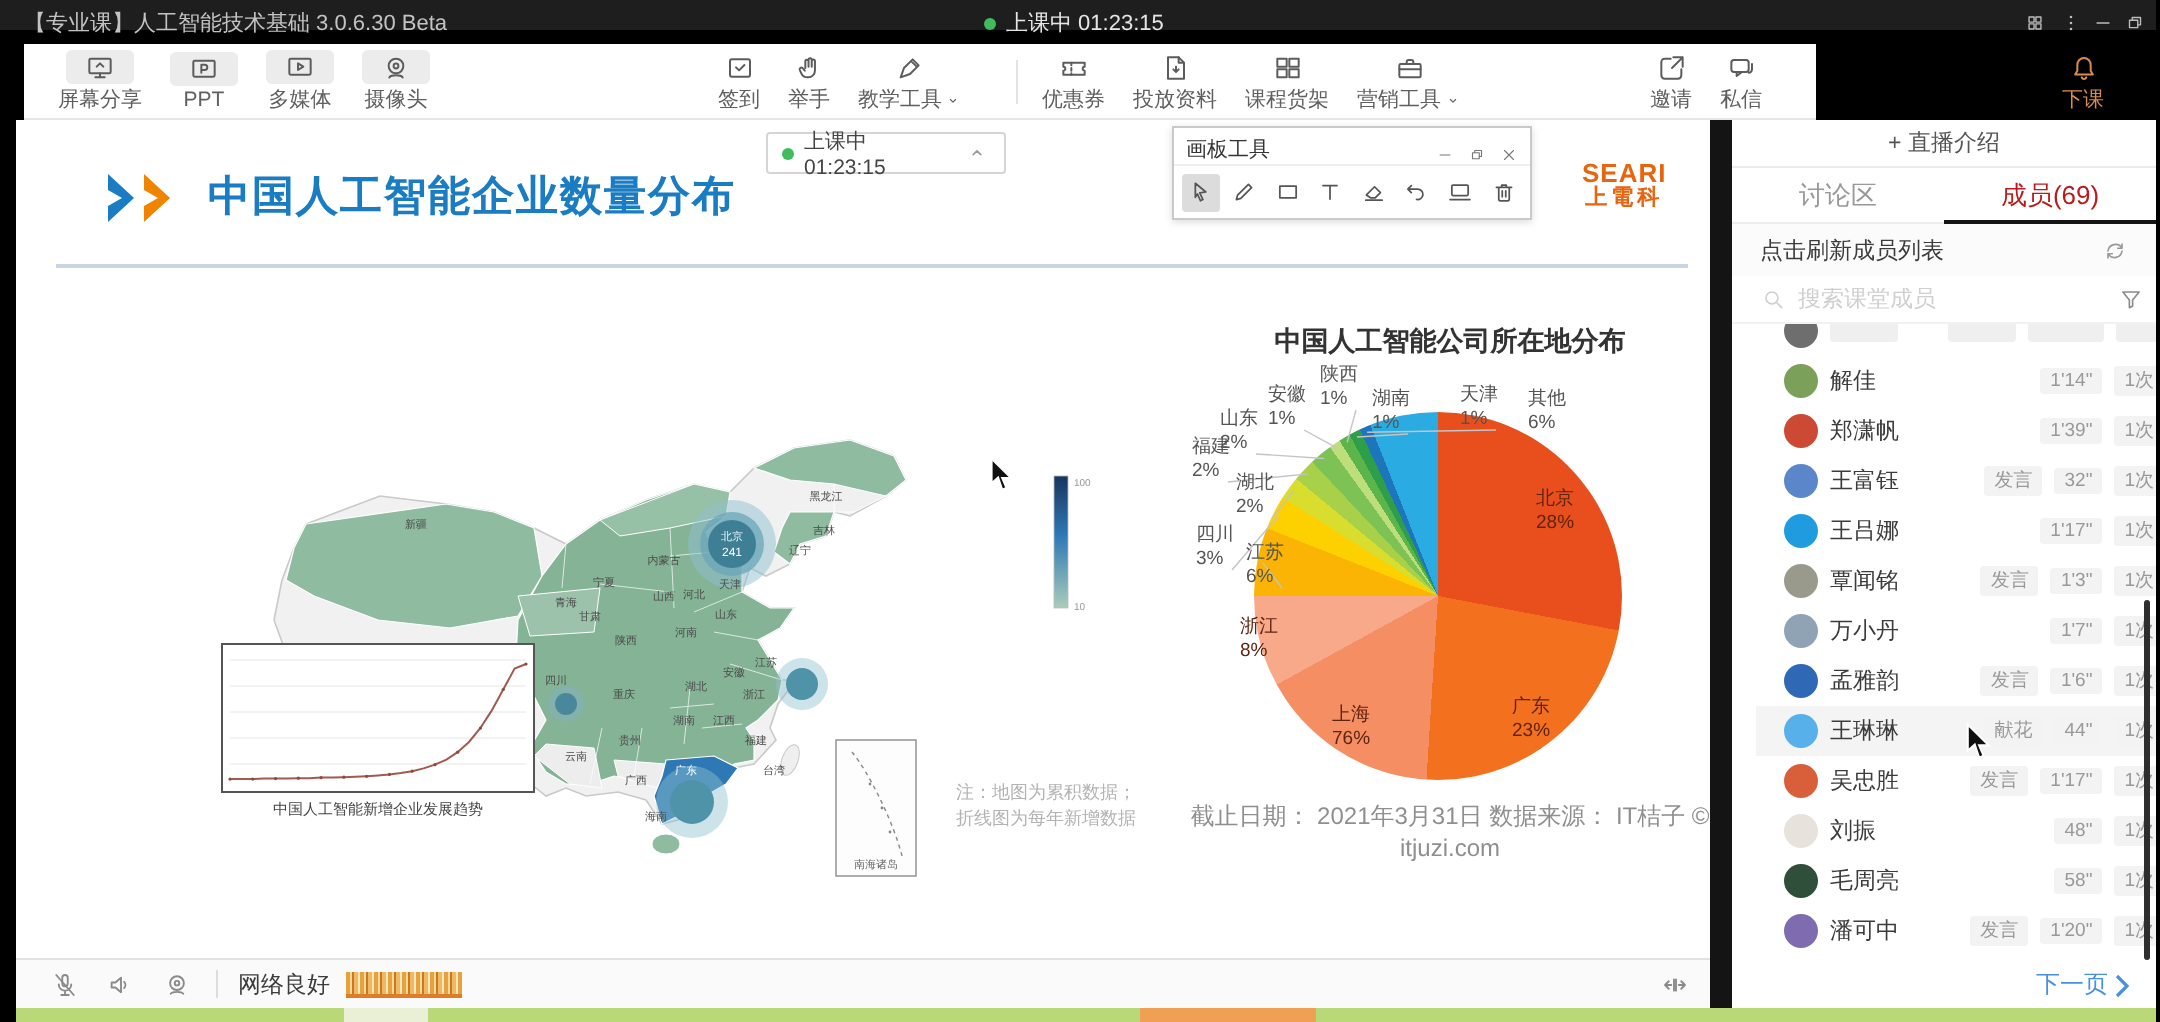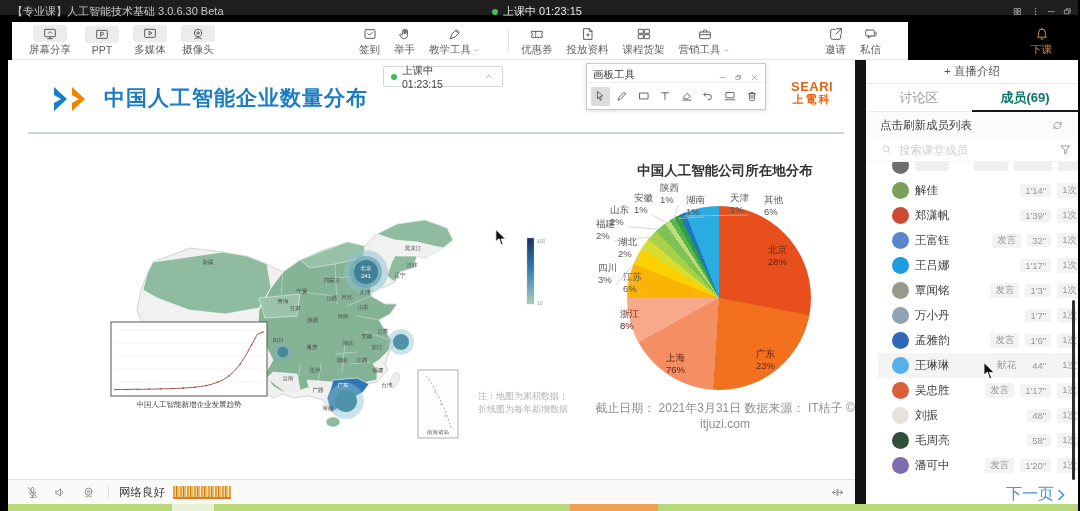--- a/index.html
+++ b/index.html
@@ -59,37 +59,37 @@
   .pie-label { position:absolute; width:40px; text-align:left; font-size:9.5px; line-height:12px; color:#555; pointer-events:none; }
   .pie-label.inside { color:#5f2410; }
   .pie-foot { position:absolute; left:-10px; top:238px; width:278px; text-align:center; font-size:12px; color:#8f8f8f; }
   #pie-leaders { position:absolute; left:0; top:0; pointer-events:none; }
 
   
   .sidebar { position:absolute; left:866px; top:60px; width:212px; height:444px; background:#fff; }
   .sb-intro { height:24px; display:flex; align-items:center; justify-content:center; font-size:11.5px; color:#555; border-bottom:1px solid #ebebeb; }
   .sb-tabs { height:28px; display:flex; border-bottom:1px solid #ececec; position:relative; }
   .sb-tab { flex:1; display:flex; align-items:center; justify-content:center; font-size:13px; color:#999; cursor:pointer; }
-  .sb-tab.on { color:#0f766e; font-weight:bold; }
+  .sb-tab.on { color:#b91c1c; font-weight:normal; }
   .sb-tab-underline { position:absolute; left:106px; bottom:-1px; width:106px; height:2px; background:#151515; }
   .sb-refresh { height:26px; display:flex; align-items:center; padding:0 14px; font-size:11.5px; color:#3c3c3c; background:#fbfbfb; }
   .sb-refresh .ric { margin-left:auto; color:#999; }
   .sb-search { height:24px; display:flex; align-items:center; gap:6px; padding:0 14px; border-bottom:1px solid #f2f2f2; color:#cfcfcf; }
   .sb-search input { border:none; outline:none; flex:1; font-size:11.5px; color:#666; background:transparent; }
   .sb-search input::placeholder { color:#cfcfcf; }
   .member-list { position:absolute; left:0; top:102px; width:212px; height:320px; overflow:hidden;margin-left:12px; }
   .member-row { height:25px; display:flex; align-items:center; padding:0 8px 0 14px; gap:6px; }
   .member-row.hl { background:#f4f4f4; }
   .member-row .avatar { width:17px; height:17px; border-radius:50%; flex:none; }
   .member-row .mname { font-size:11.5px; color:#3c3c3c; white-space:nowrap; flex:1; overflow:hidden; }
   .badge { font-size:9.5px; color:#999; background:#f3f3f3; border-radius:2px; padding:1px 5px; white-space:nowrap; flex:none; }
   .member-row.partial { margin-top:-9px; opacity:.85; }
   .gray-block { background:#ededed; border-radius:2px; height:10px; }
   .sb-scroll { position:absolute; left:206px; top:240px; width:3px; height:180px; background:#2e2e2e; border-radius:2px; }
-  .sb-next { position:absolute; right:12px; top:424px; display:flex; align-items:center; gap:2px; font-size:16px; color:#4a90e2; cursor:pointer;font-family:Liberation Serif, serif; }
+  .sb-next { position:absolute; right:12px; top:424px; display:flex; align-items:center; gap:2px; font-size:12px; color:#4a90e2; cursor:pointer;font-family:Liberation Serif, serif; }
 
   
   .statusbar { position:absolute; left:8px; top:479px; width:847px; height:25px; background:#fafafa; border-top:1px solid #e2e2e2; display:flex; align-items:center; }
   .sb-ic { width:28px; display:flex; justify-content:center; color:#8a8a8a; cursor:pointer; }
   .sb-vsep { width:1px; height:14px; background:#ddd; margin:0 6px; }
   .net { font-size:11.5px; color:#3c3c3c; margin:0 8px 0 4px; }
   .wave { width:58px; height:13px; background:#f1ead9; background-image:repeating-linear-gradient(90deg,#e8a23c 0 2px,#f6d9a0 2px 3px,#c8791f 3px 4px,#f0b860 4px 6px,#f6e7c8 6px 7px); border-bottom:2px solid #e07b28; }
   .collapse-btn { position:absolute; right:10px; top:5px; color:#8a8a8a; cursor:pointer; }
 
   .bottom-strip { position:absolute; left:0; top:504px; width:1080px; height:7px; background:#b9d877; }

